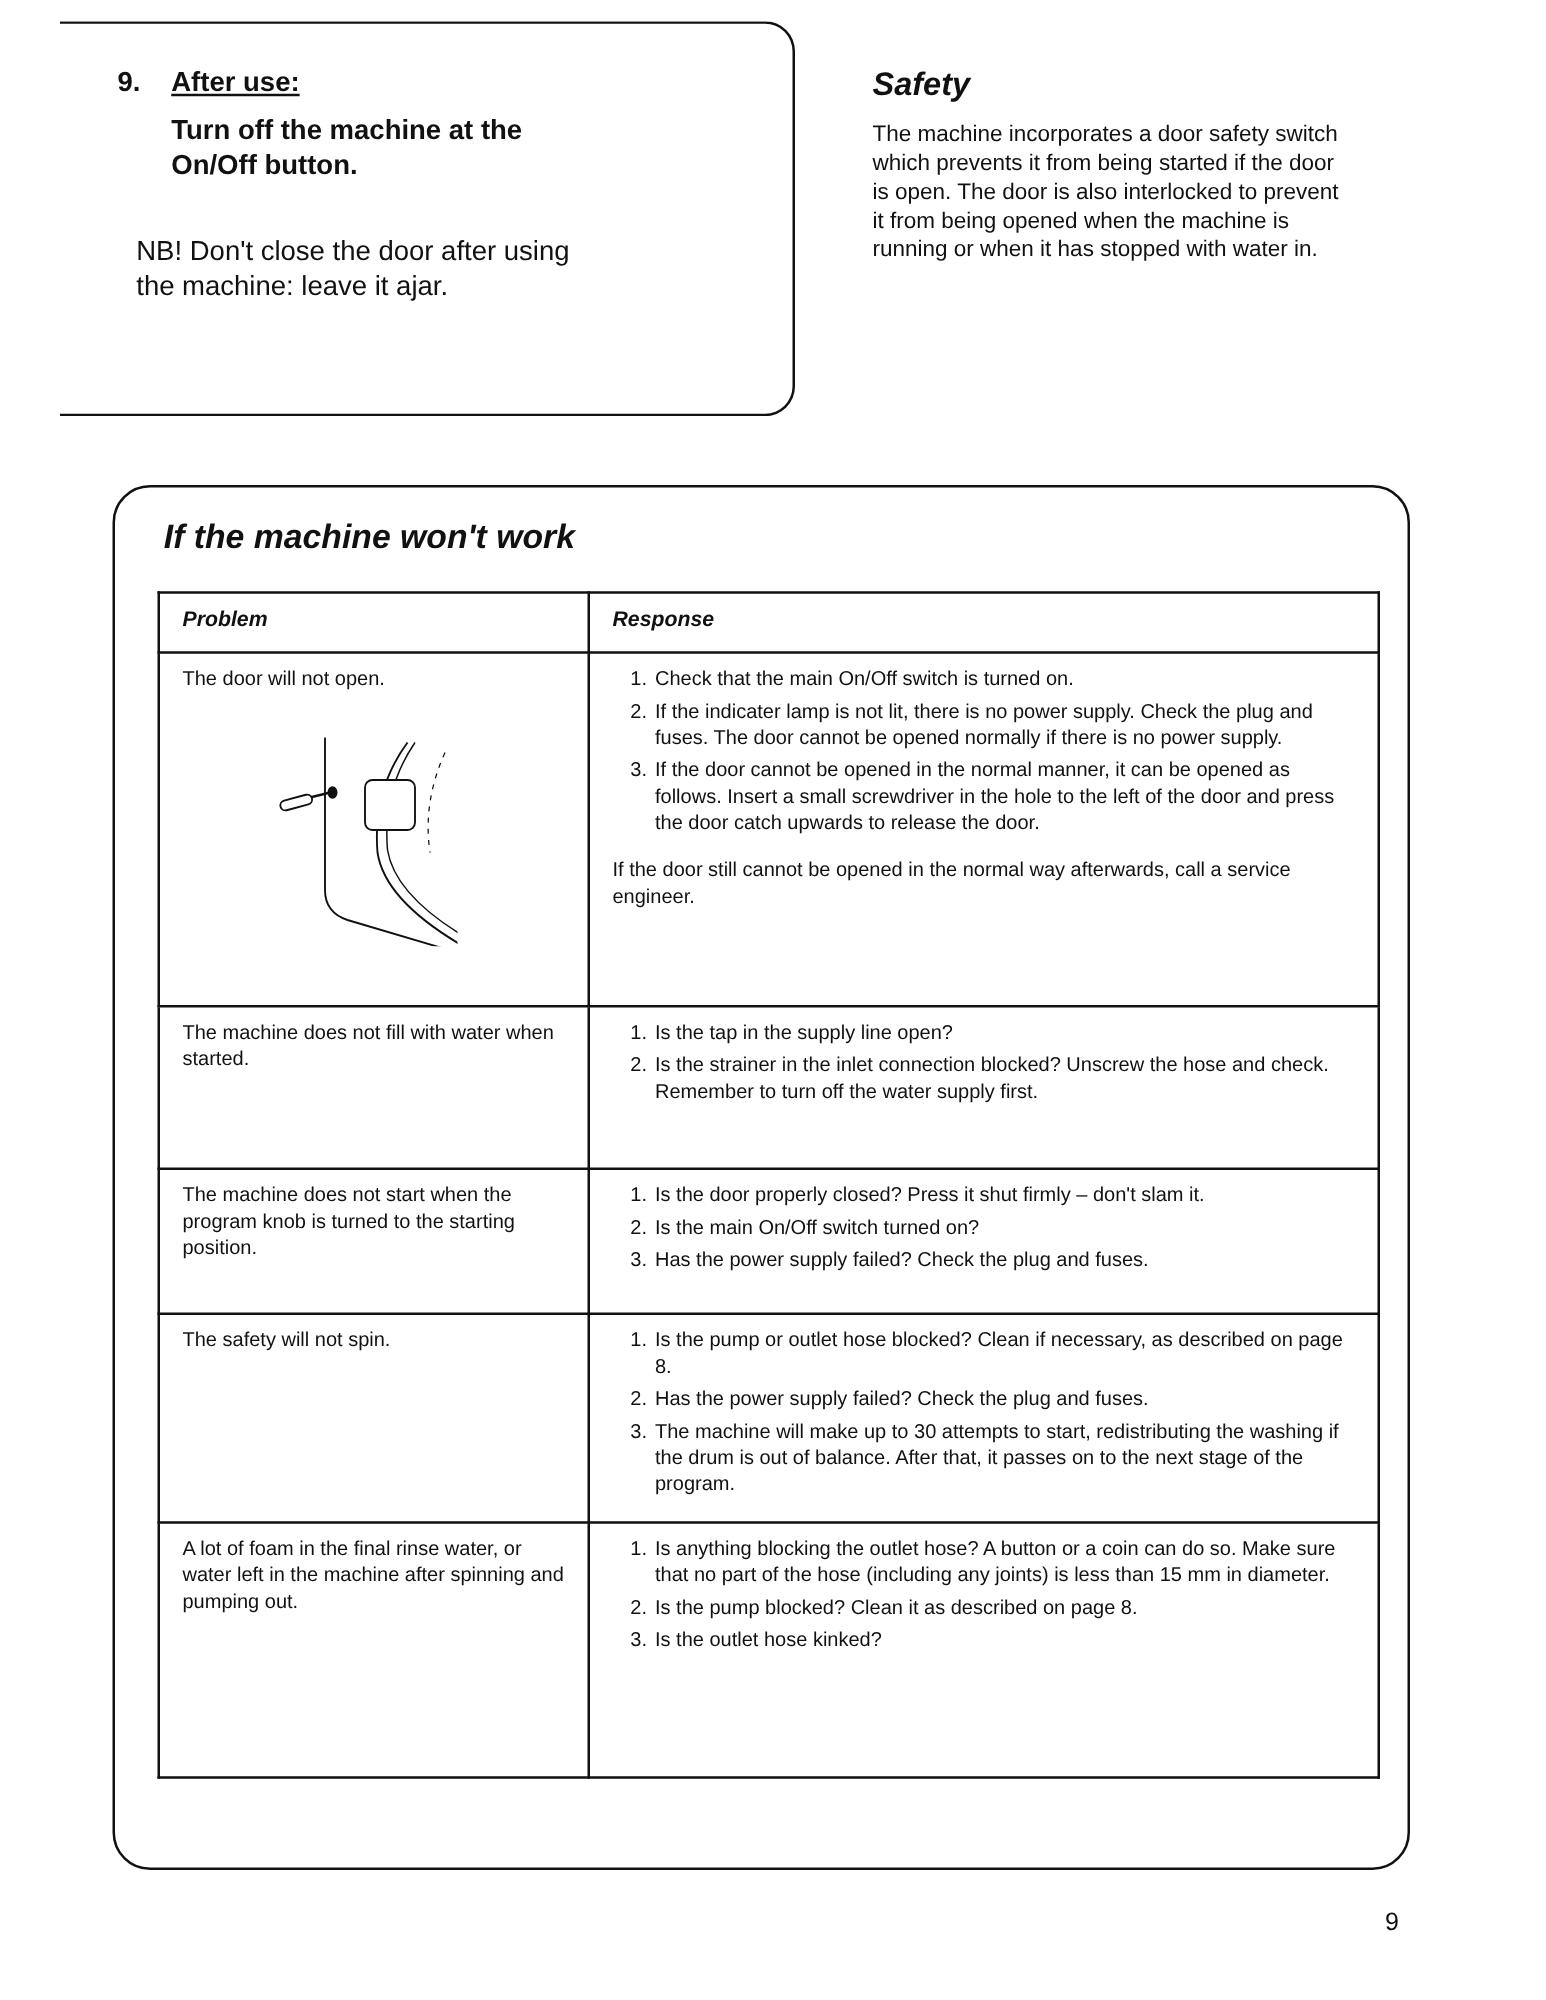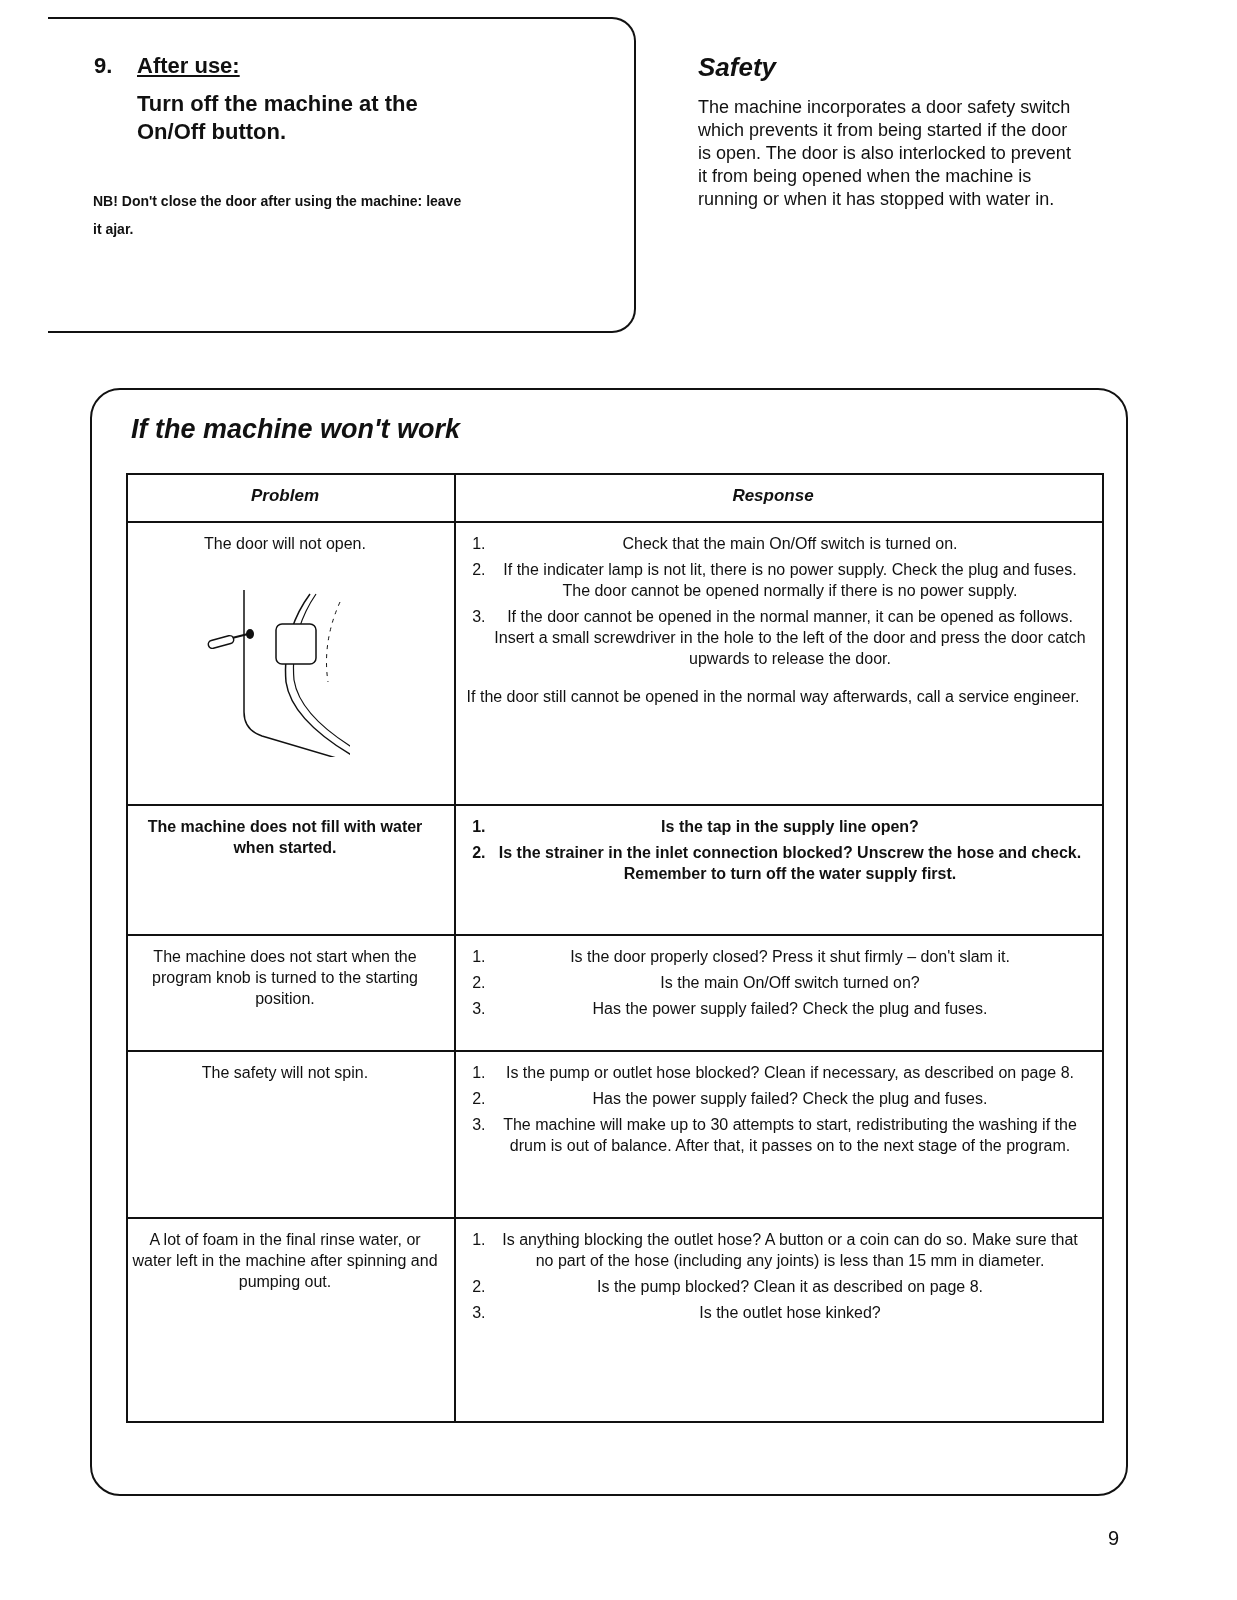--- a/index.html
+++ b/index.html
@@ -2,27 +2,27 @@
 <html><head>
 <meta charset="utf-8">
 <style>
   html, body { margin:0; padding:0; background:#fff; }
   body { width:1237px; height:1600px; position:relative; font-family:"Liberation Sans", sans-serif; color:#111; overflow:hidden; }
   .topbox { position:absolute; left:48px; top:17px; width:588px; height:316px; border-top:2px solid #111; border-bottom:2px solid #111; border-right:2px solid #111; border-radius:0 24px 24px 0; box-sizing:border-box; }
   .step { position:absolute; left:94px; top:52px; font-weight:bold; font-size:22px; line-height:28px; }
   .step-num { position:absolute; left:0; top:0; }
   .step-title { position:absolute; left:43px; top:0; white-space:nowrap;text-decoration:underline; }
   .step-body { position:absolute; left:43px; top:38px; width:340px; }
-  .nb { position:absolute; left:93px; top:187px; width:380px; font-weight:bold; font-size:14px; line-height:28px; }
+  .nb { position:absolute; left:109px; top:187px; width:380px; font-weight:normal; font-size:22px; line-height:28px; }
   .safety-title { position:absolute; left:698px; top:52px; font-weight:bold; font-style:italic; font-size:26px; }
   .safety-body { position:absolute; left:698px; top:96px; width:380px; font-size:18px; line-height:23px; }
   .bigbox { position:absolute; left:90px; top:388px; width:1038px; height:1108px; border:2px solid #111; border-radius:30px; box-sizing:border-box; }
   .section-title { position:absolute; left:131px; top:414px; font-weight:bold; font-style:italic; font-size:27px; }
   table.trouble { position:absolute; left:126px; top:473px; width:978px; border-collapse:collapse; border:2px solid #111; font-size:16px; line-height:21px; }
-  table.trouble th, table.trouble td { border:2px solid #111; vertical-align:top; text-align:center; padding:10px 14px 10px 2px; }
+  table.trouble th, table.trouble td { border:2px solid #111; vertical-align:top; text-align:left; padding:10px 14px 10px 18px; }
   table.trouble th { font-weight:bold; font-style:italic; font-size:17px; height:26px; padding-top:10px; }
   table.trouble td.problem { width:310px; }
   ol.resp { margin:0; padding:0 0 0 20px; }
   ol.resp li { margin:0 0 5px 12px; padding-left:2px; }
   .resp-note { margin-top:17px; }
   .pagenum { position:absolute; left:1108px; top:1527px; font-size:20px; }
   .illus { display:block; margin-top:18px; margin-left:40px; }
 </style>
 </head>
 <body>
@@ -65,21 +65,21 @@
       </td>
       <td>
         <ol class="resp">
           <li>Check that the main On/Off switch is turned on.</li>
           <li>If the indicater lamp is not lit, there is no power supply. Check the plug and fuses. The door cannot be opened normally if there is no power supply.</li>
           <li>If the door cannot be opened in the normal manner, it can be opened as follows. Insert a small screwdriver in the hole to the left of the door and press the door catch upwards to release the door.</li>
         </ol>
         <div class="resp-note">If the door still cannot be opened in the normal way afterwards, call a service engineer.</div>
       </td>
     </tr>
-    <tr style="height:130px;font-weight:bold;">
+    <tr style="height:130px;">
       <td class="problem">The machine does not fill with water when started.</td>
       <td>
         <ol class="resp">
           <li>Is the tap in the supply line open?</li>
           <li>Is the strainer in the inlet connection blocked? Unscrew the hose and check. Remember to turn off the water supply first.</li>
         </ol>
       </td>
     </tr>
     <tr style="height:116px;">
       <td class="problem">The machine does not start when the program knob is turned to the starting position.</td>

